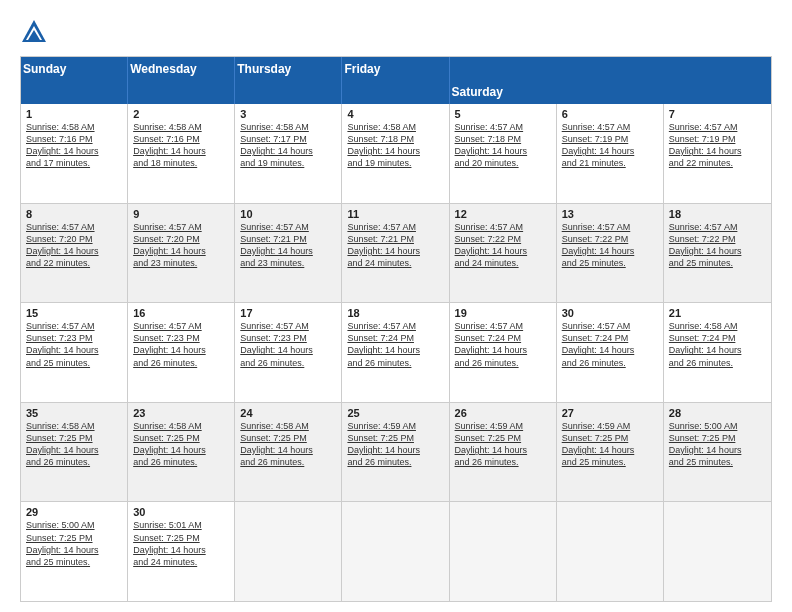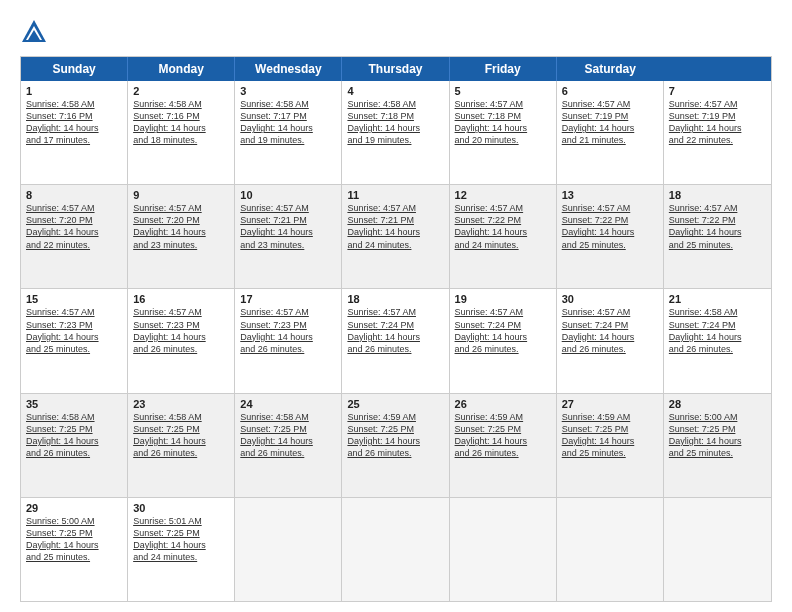--- a/index.html
+++ b/index.html
@@ -68,25 +68,24 @@
     }
     .cal-header {
       display: grid;
       grid-template-columns: repeat(7, 1fr);
       background: #1a5fa8;
     }
     .cal-header-cell {
       color: #fff;
       font-size: 12px;
       font-weight: bold;
-      text-align: center;
       padding: 5px 2px;
       border-right: 1px solid #3a7bc8;
     }
-    .cal-header-cell:last-child { border-right: none; }
+    .cal-header-cell:last-child { border-right: none; margin-top: 23px; }
     .cal-body {
       flex: 1;
       display: flex;
       flex-direction: column;
     }
     .cal-row {
       display: grid;
       grid-template-columns: repeat(7, 1fr);
       flex: 1;
       border-top: 1px solid #ccc;
@@ -135,21 +134,20 @@
     </div>
     <div class="title-block">
       <div class="main-title"></div>
       <div class="subtitle"></div>
     </div>
   </div>
 
   <div class="calendar">
     <div class="cal-header">
     <div class="cal-header-cell">Sunday</div>
-        <div class="cal-header-cell">Monday</div>
         <div class="cal-header-cell">Wednesday</div>
         <div class="cal-header-cell">Thursday</div>
         <div class="cal-header-cell">Friday</div>
         <div class="cal-header-cell">Saturday</div>
       </div>
     <div class="cal-body">
     <div class="cal-row">
           <div class="cal-cell">
             <div class="day-num">1</div>
             <div class="cell-text">Sunrise: 4:58 AM<br>Sunset: 7:16 PM<br>Daylight: 14 hours<br>and 17 minutes.</div>

